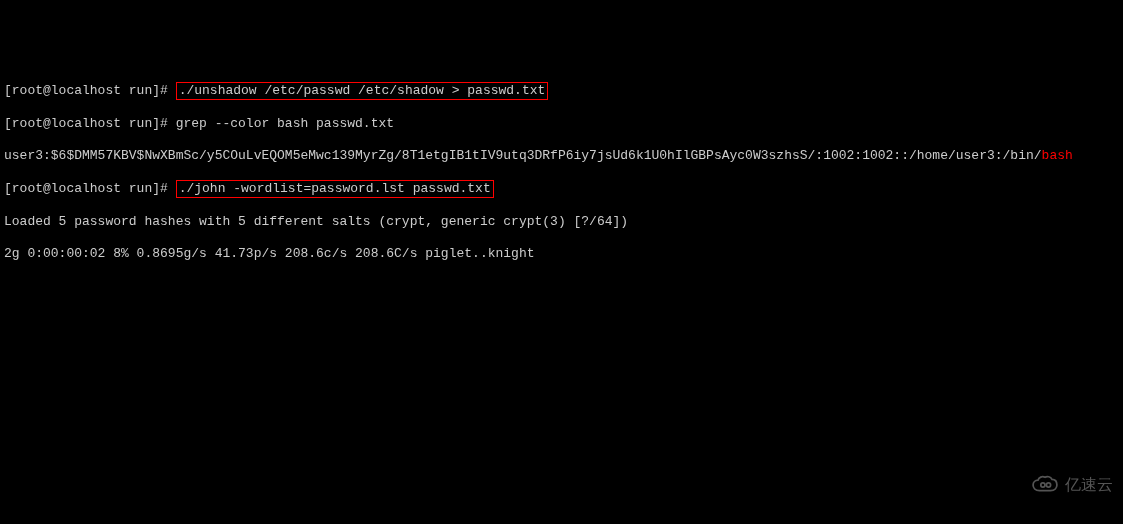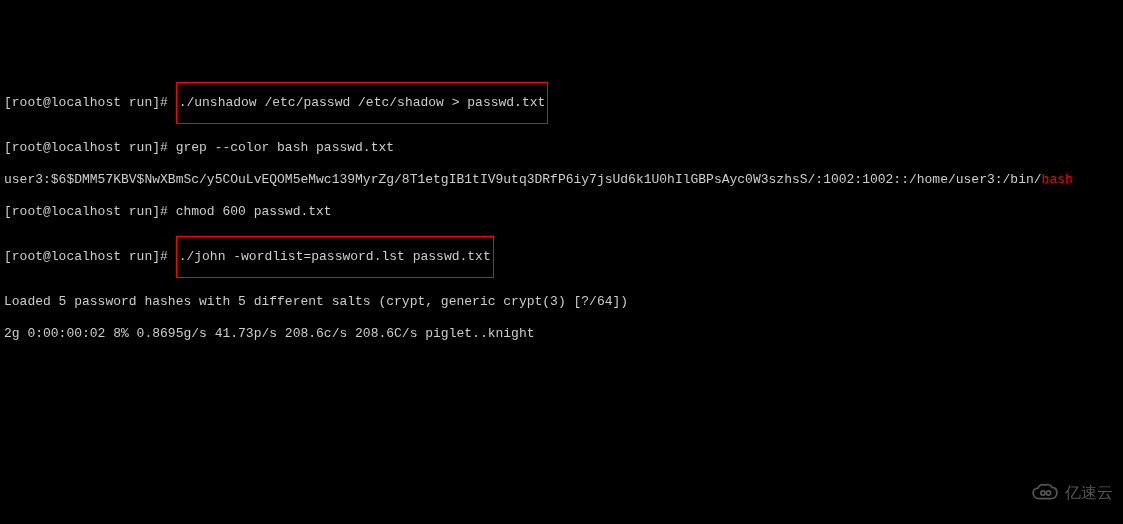--- a/index.html
+++ b/index.html
@@ -19,30 +19,30 @@
       position: relative;
       overflow: hidden;
       white-space: pre;
     }
     .line {
       display: block;
       white-space: pre;
     }
     .red-box {
       border: 1px solid #ff0000;
-      padding: 12px 2px;
+      padding: 0px 2px;
       display: inline-block;
     }
     .red-text {
       color: #ff0000;
     }
     .watermark {
       position: absolute;
       right: 10px;
-      bottom: 20px;
+      bottom: 28px;
       display: flex;
       align-items: center;
       gap: 6px;
       opacity: 0.55;
       color: #999;
       font-family: sans-serif;
       font-size: 16px;
     }
     .watermark-icon {
       width: 28px;
@@ -51,21 +51,20 @@
   </style>
 </head>
 <body>
 
 
 
 <div>
 <span class="line"><span>[root@localhost run]#</span> <span class="red-box">./unshadow /etc/passwd /etc/shadow &gt; passwd.txt</span></span>
 <span class="line"><span>[root@localhost run]#</span> <span>grep --color bash passwd.txt</span></span>
 <span class="line"><span>user3:$6$DMM57KBV$NwXBmSc/y5COuLvEQOM5eMwc139MyrZg/8T1etgIB1tIV9utq3DRfP6iy7jsUd6k1U0hIlGBPsAyc0W3szhsS/:1002:1002::/home/user3:/bin/</span><span class="red-text">bash</span></span>
-<span class="line"><span>[root@localhost run]#</span> <span>chmod 600 passwd.txt</span></span>
 <span class="line"><span>[root@localhost run]#</span> <span class="red-box">./john -wordlist=password.lst passwd.txt</span></span>
 <span class="line">Loaded 5 password hashes with 5 different salts (crypt, generic crypt(3) [?/64])</span>
 <span class="line">2g 0:00:00:02 8% 0.8695g/s 41.73p/s 208.6c/s 208.6C/s piglet..knight</span>
 
 
 
 
 
 
 

